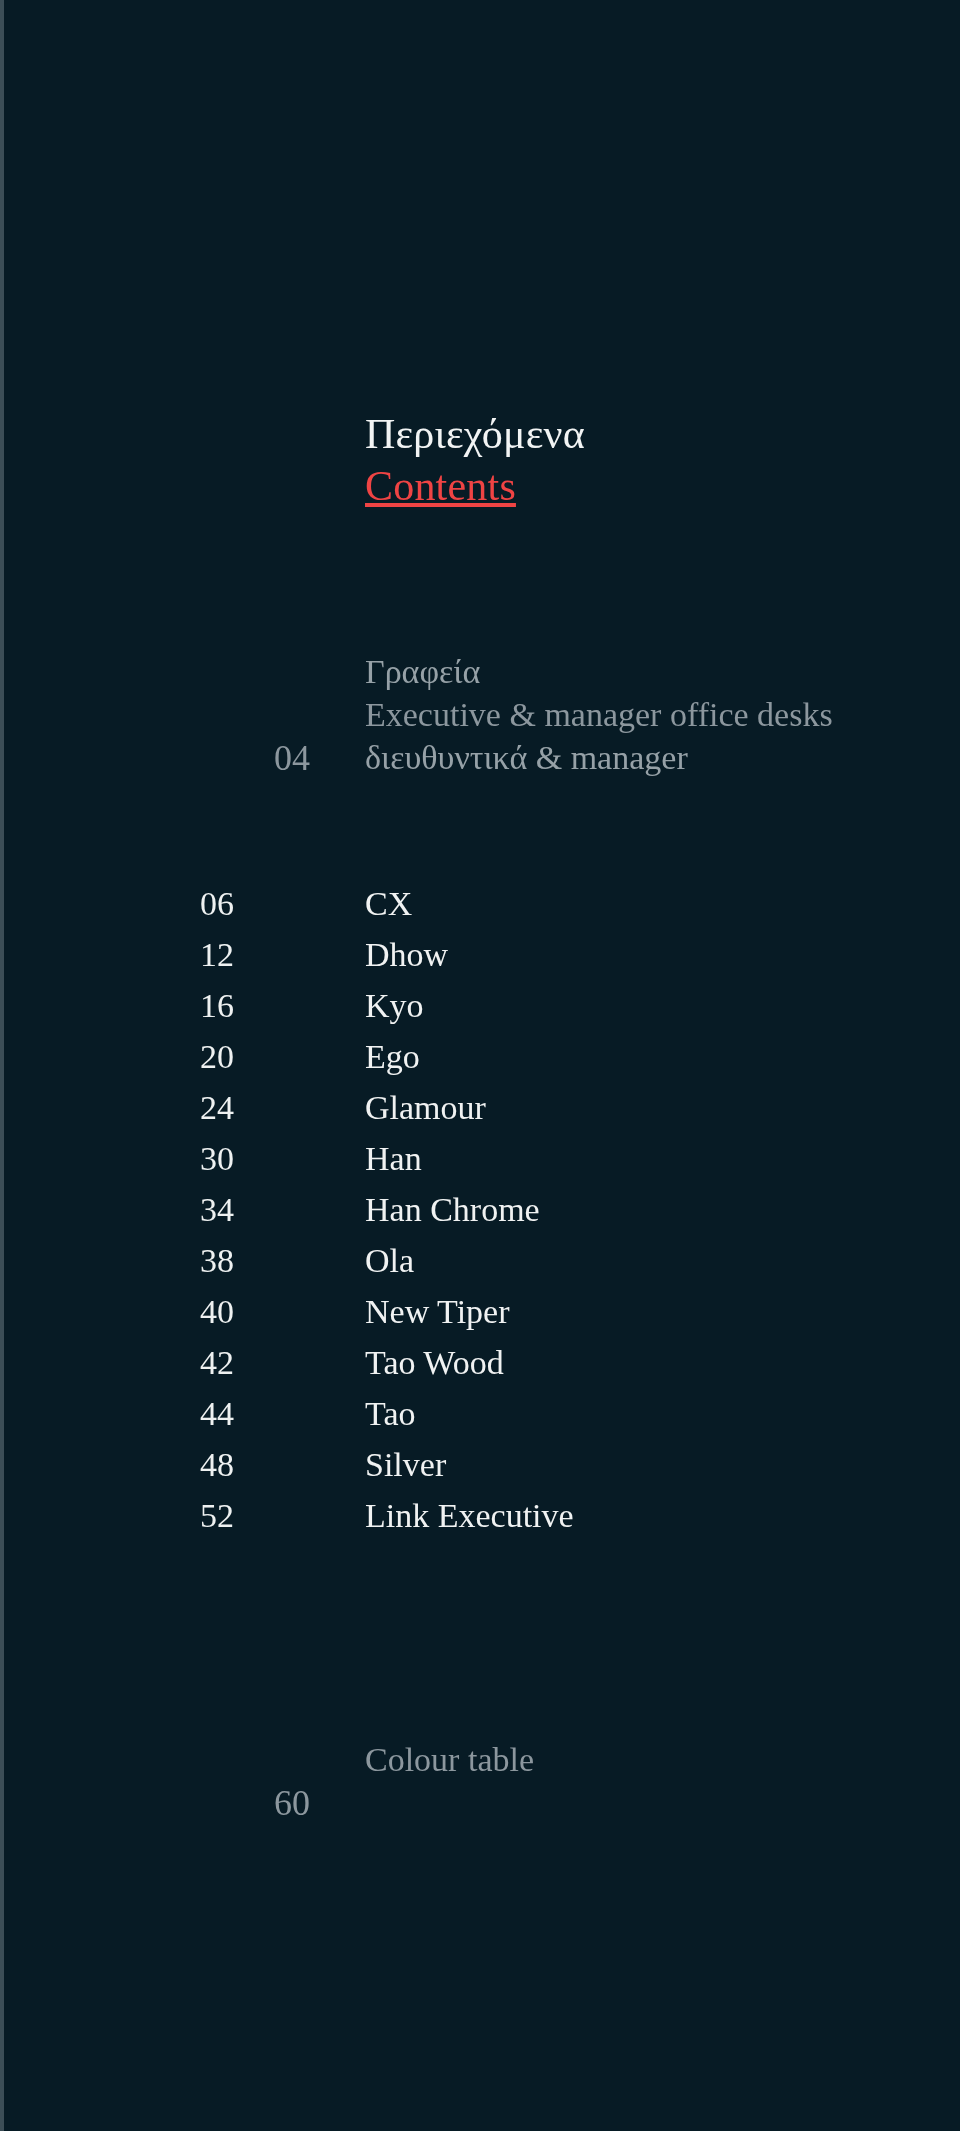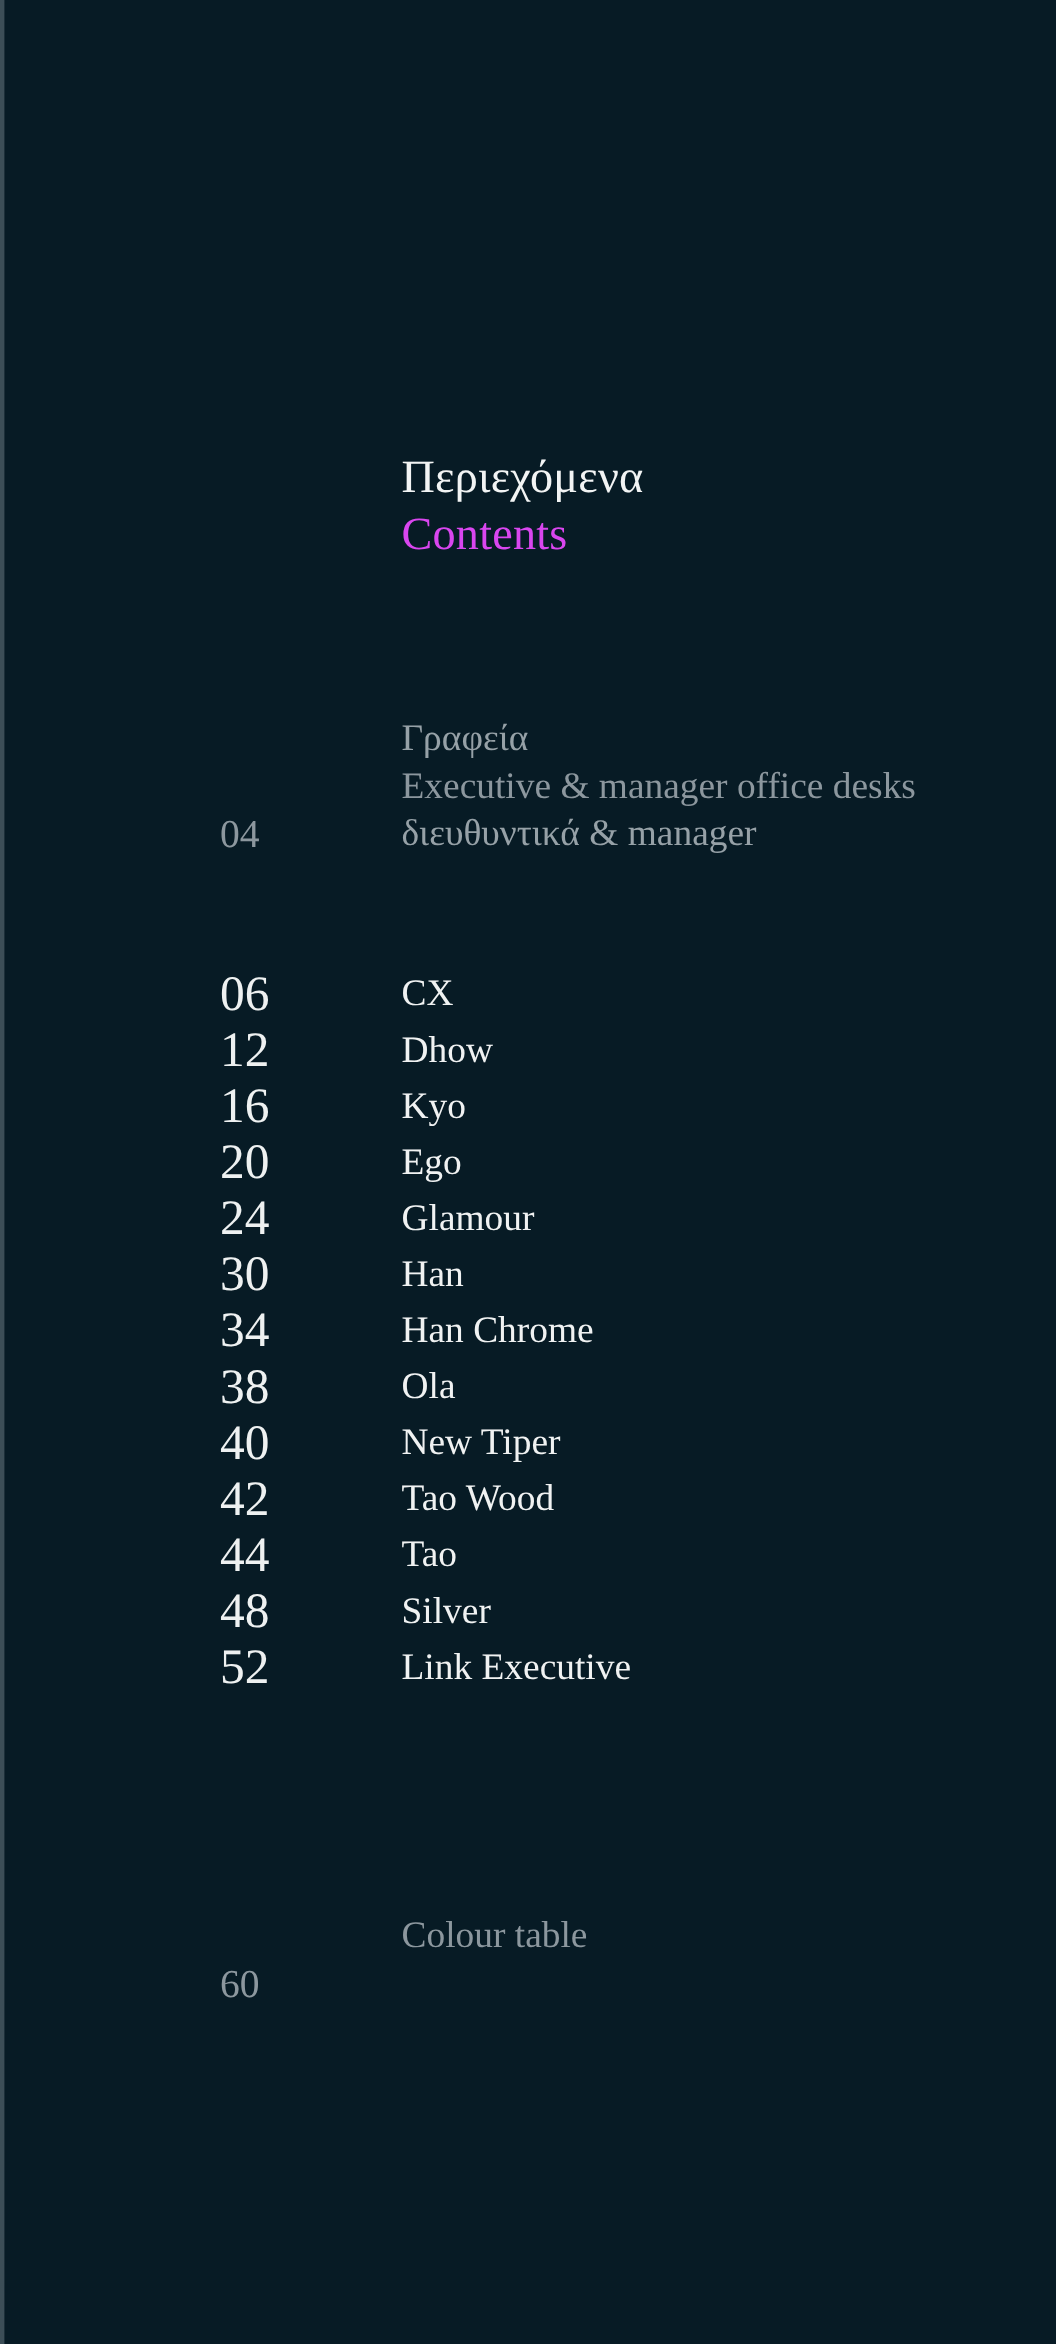--- a/index.html
+++ b/index.html
@@ -43,40 +43,41 @@
   .title-gr {
     font-size: 42px;
     line-height: 52px;
     color: #f2f4f4;
     letter-spacing: 0.2px;
     white-space: nowrap;
   }
   .title-en {
     font-size: 42px;
     line-height: 52px;
-    color: #d946ef;
+    color: #ef4444;
     letter-spacing: 0.2px;
     white-space: nowrap;
+    text-decoration: underline;
   }
 
   
   .section {
     position: absolute;
     left: 0;
     width: 960px;
   }
   .section-head {
     position: relative;
     height: auto;
   }
   .sec-num {
     position: absolute;
     left: 200px;
     width: 110px;
-    text-align: left;
+    text-align: right;
     font-size: 36px;
     line-height: 44px;
     color: #8c979e;
   }
   .sec-lines {
     margin-left: 365px;
     color: #96a1a7;
   }
   .sec-line {
     font-size: 34px;
@@ -94,21 +95,21 @@
     left: 0;
     width: 960px;
   }
   .entry {
     position: relative;
     height: 51px;
   }
   .entry-num {
     position: absolute;
     left: 200px;
-    font-size: 45px;
+    font-size: 34px;
     line-height: 51px;
     color: #eef1f1;
   }
   .entry-label {
     position: absolute;
     left: 365px;
     font-size: 34px;
     line-height: 51px;
     color: #f0f2f2;
     white-space: nowrap;

